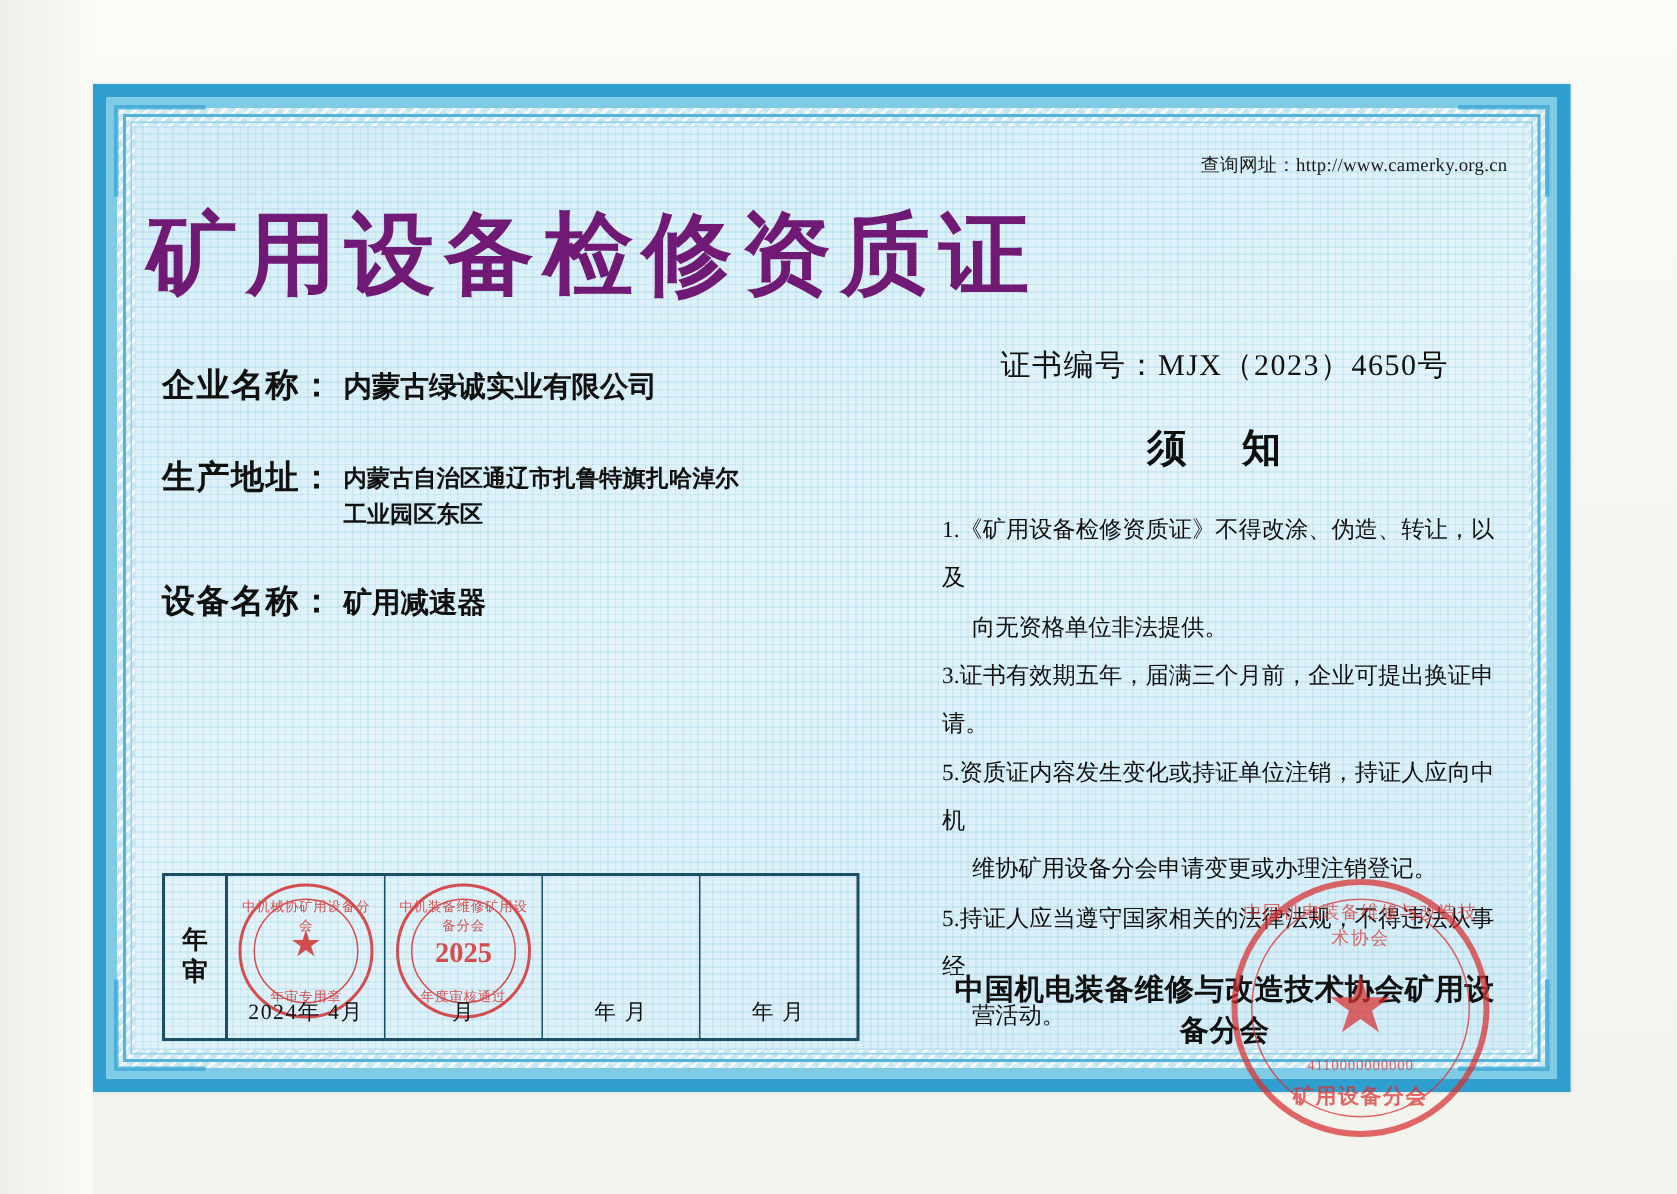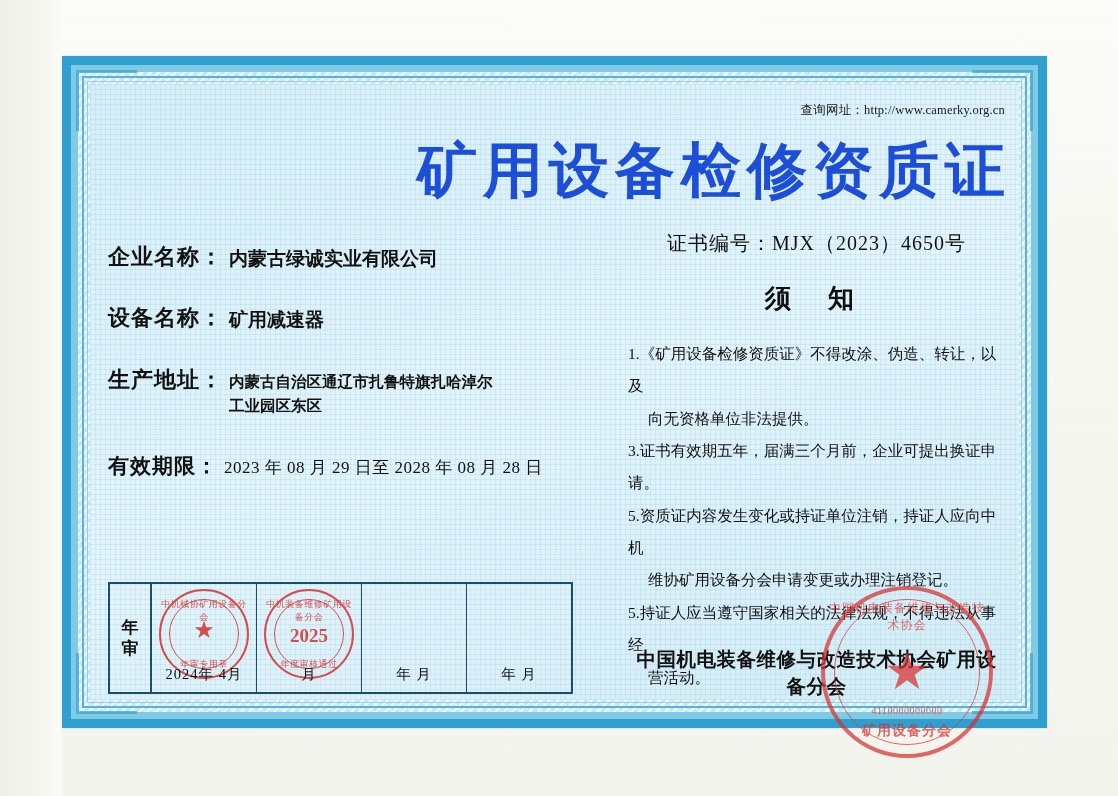--- a/index.html
+++ b/index.html
@@ -126,26 +126,26 @@
     color: #1a1a1a;
     font-family: "Liberation Serif", serif;
     letter-spacing: 0.2px;
     padding-left: 30px;
   }
 
   .main-title {
     position: absolute;
     left: 0; right: 0;
     top: 50px;
-    text-align: right;
+    text-align: left;
     font-size: 60px;
     line-height: 1;
     letter-spacing: 6px;
     font-weight: 700;
-    color: #1d4ed8;
+    color: #701a75;
     font-family: "DejaVu Serif", "Liberation Serif", serif;
   }
 
   
   .left-col {
     position: absolute;
     left: 10px;
     top: 152px;
     width: 465px;
   }
@@ -423,34 +423,30 @@
       <div class="main-title">矿用设备检修资质证</div>
 
       <div class="left-col">
 
         <div class="row">
           <span class="row-label">企业名称：</span>
           <span class="row-value">内蒙古绿诚实业有限公司</span>
         </div>
 
         <div class="row">
-          <span class="row-label">设备名称：</span>
-          <span class="row-value">矿用减速器</span>
-        </div>
-
-        <div class="row">
           <span class="row-label">生产地址：</span>
           <span class="row-value small" style="white-space: pre-line;">内蒙古自治区通辽市扎鲁特旗扎哈淖尔
 工业园区东区</span>
         </div>
 
-        <div class="validity">
-          <span class="row-label">有效期限：</span>
-          <span class="row-value">2023 年 08 月 29 日至 2028 年 08 月 28 日</span>
-        </div>
+        <div class="row">
+          <span class="row-label">设备名称：</span>
+          <span class="row-value">矿用减速器</span>
+        </div>
+
       </div>
 
       <div class="review-table">
         <div class="rt-head">
           <span>年</span>
           <span>审</span>
         </div>
 
         <div class="rt-cell">
           <div class="stamp-small">

